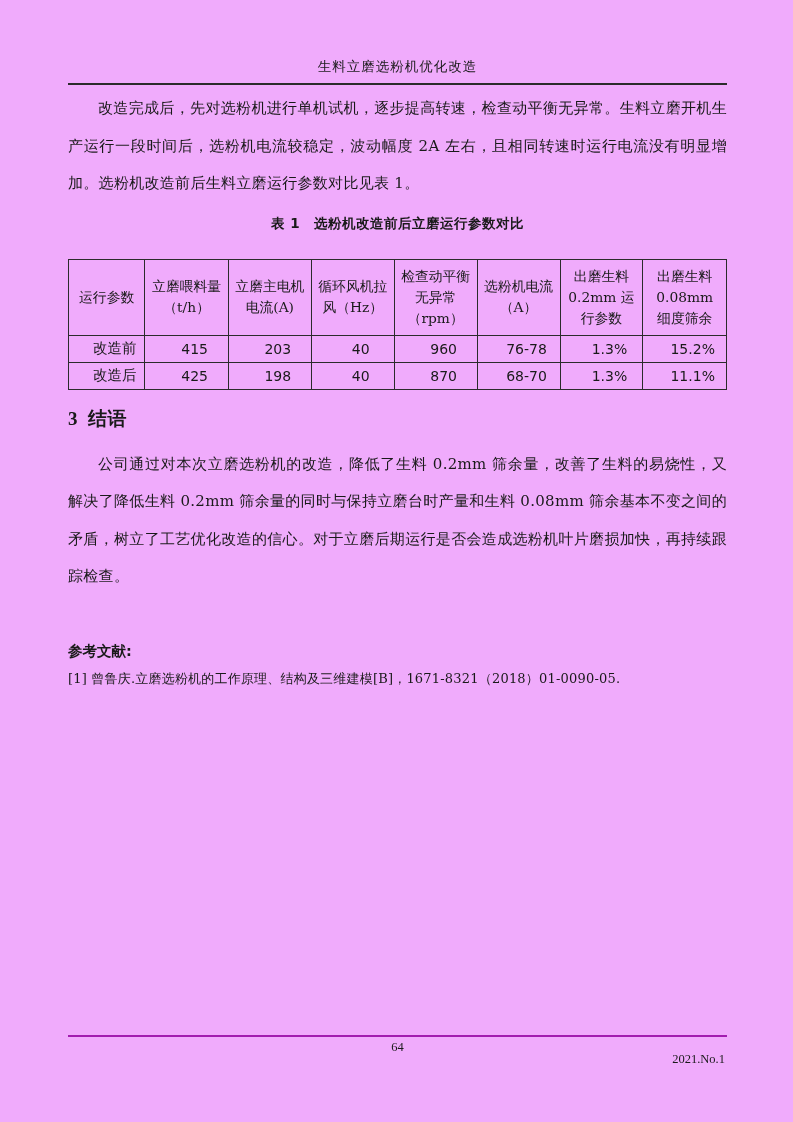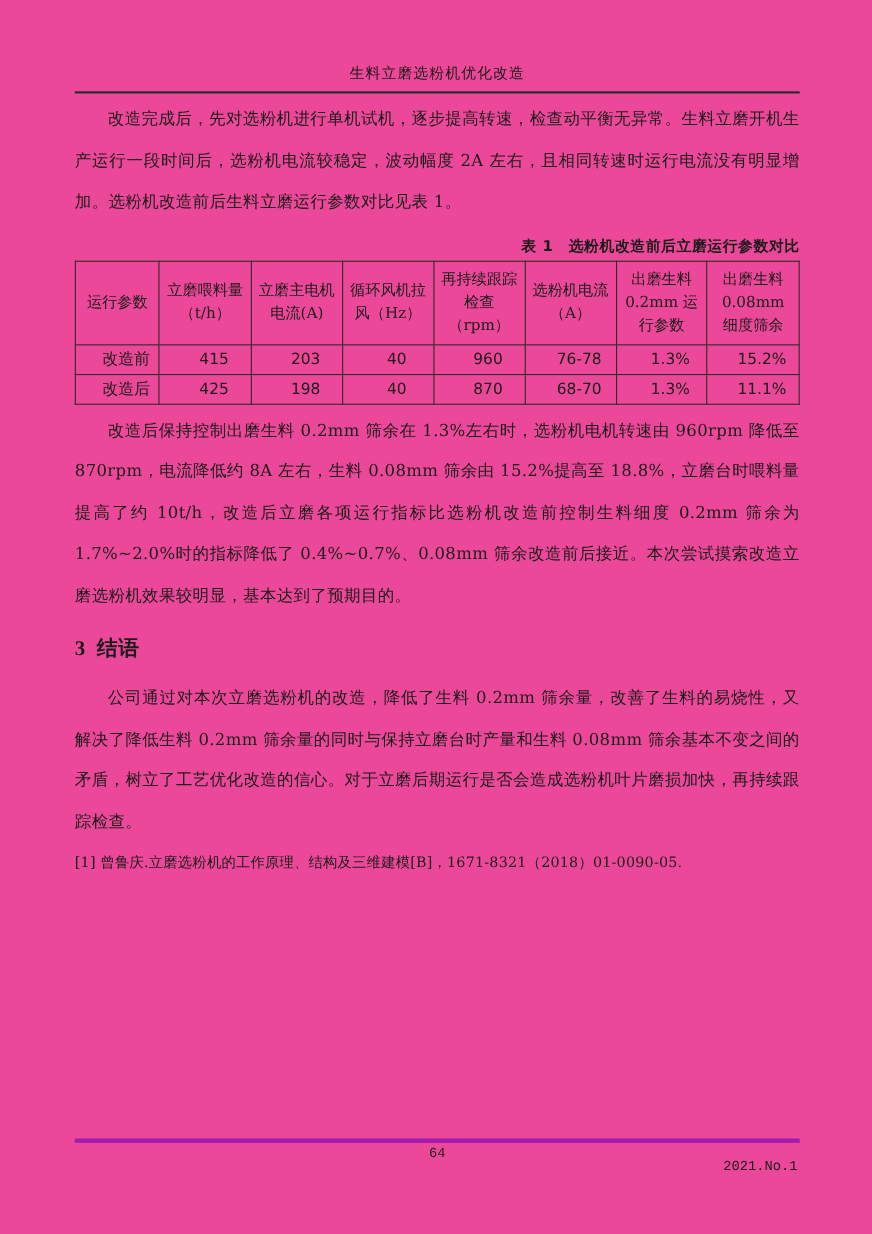--- a/index.html
+++ b/index.html
@@ -3,21 +3,21 @@
 <meta charset="utf-8">
 <style>
   * { margin: 0; padding: 0; box-sizing: border-box; }
   html, body { background: #e9e9e9; }
   body { font-family: "DejaVu Serif", "Liberation Serif", serif; }
   .page {
     position: relative;
     width: 793px;
     height: 1122px;
     margin: 0 auto;
-    background: #ec4899;
+    background: #f0abfc;
     color: #1a1a1a;
     overflow: hidden;
   }
   .content {
     position: absolute;
     left: 68px;
     width: 659px;
     top: 0;
   }
 
@@ -49,24 +49,24 @@
     text-align: justify;
     text-indent: 2em;
     letter-spacing: 0.3px;
     margin-top: 5px;
   }
 
   
   .table-caption {
     font-family: "DejaVu Sans", "Liberation Sans", sans-serif;
     font-weight: bold;
-    text-align: right;
+    text-align: center;
     font-size: 13.5px;
     margin-top: 12px;
-    margin-bottom: 4px;
+    margin-bottom: 26px;
     letter-spacing: 0.5px;
   }
   .table-caption .cap-label { margin-right: 14px; }
   table.data-table {
     width: 100%;
     border-collapse: collapse;
     table-layout: fixed;
   }
   table.data-table th, table.data-table td {
     border: 1.6px solid #2b2b2b;
@@ -103,22 +103,22 @@
     margin-top: 9px;
     letter-spacing: 0.2px;
   }
 
   
   .page-footer {
     position: absolute;
     left: 68px;
     width: 659px;
     top: 1035px;
-    border-top: 4px solid #a21caf;
-    font-family: Liberation Mono, monospace;
+    border-top: 2px solid #a21caf;
+    font-family: Liberation Serif, serif;
     font-size: 12.5px;
   }
   .page-footer .footer-row {
     position: relative;
     height: 20px;
     margin-top: 3px;
   }
   .page-footer .page-num {
     position: absolute;
     left: 0; right: 0;
@@ -155,21 +155,21 @@
           <col style="width:12.6%">
         <col style="width:12.6%">
           <col style="width:12.7%">
       </colgroup>
       <thead>
         <tr>
           <th>运行参数</th>
           <th>立磨喂料量（t/h）</th>
           <th>立磨主电机电流(A)</th>
           <th>循环风机拉风（Hz）</th>
-          <th>再持续跟踪检查（rpm）</th>
+          <th>检查动平衡无异常（rpm）</th>
           <th>选粉机电流（A）</th>
           <th>出磨生料0.2mm 运行参数</th>
           <th>出磨生料0.08mm 细度筛余</th>
         </tr>
       </thead>
       <tbody>
         <tr>
           <td class="row-label">改造前</td>
           <td>415</td>
           <td>203</td>
@@ -185,28 +185,28 @@
           <td>198</td>
           <td>40</td>
           <td>870</td>
           <td>68-70</td>
           <td>1.3%</td>
           <td>11.1%</td>
         </tr>
       </tbody>
     </table>
 
-    <p class="para">改造后保持控制出磨生料 0.2mm 筛余在 1.3%左右时，选粉机电机转速由 960rpm 降低至 870rpm，电流降低约 8A 左右，生料 0.08mm 筛余由 15.2%提高至 18.8%，立磨台时喂料量提高了约 10t/h，改造后立磨各项运行指标比选粉机改造前控制生料细度 0.2mm 筛余为 1.7%~2.0%时的指标降低了 0.4%~0.7%、0.08mm 筛余改造前后接近。本次尝试摸索改造立磨选粉机效果较明显，基本达到了预期目的。</p>
 
     <div class="sec-heading sec-heading-2">
       <span class="sec-num">3</span><span>结语</span>
     </div>
 
     <p class="para">公司通过对本次立磨选粉机的改造，降低了生料 0.2mm 筛余量，改善了生料的易烧性，又解决了降低生料 0.2mm 筛余量的同时与保持立磨台时产量和生料 0.08mm 筛余基本不变之间的矛盾，树立了工艺优化改造的信心。对于立磨后期运行是否会造成选粉机叶片磨损加快，再持续跟踪检查。</p>
 
+    <div class="ref-heading">参考文献:</div>
     <div class="ref-item">[1]  曾鲁庆.立磨选粉机的工作原理、结构及三维建模[B]，1671-8321（2018）01-0090-05.</div>
 
   </div>
 
   <div class="page-footer">
     <div class="footer-row">
       <span class="page-num">64</span>
       <span class="issue">2021.No.1</span>
     </div>
   </div>

